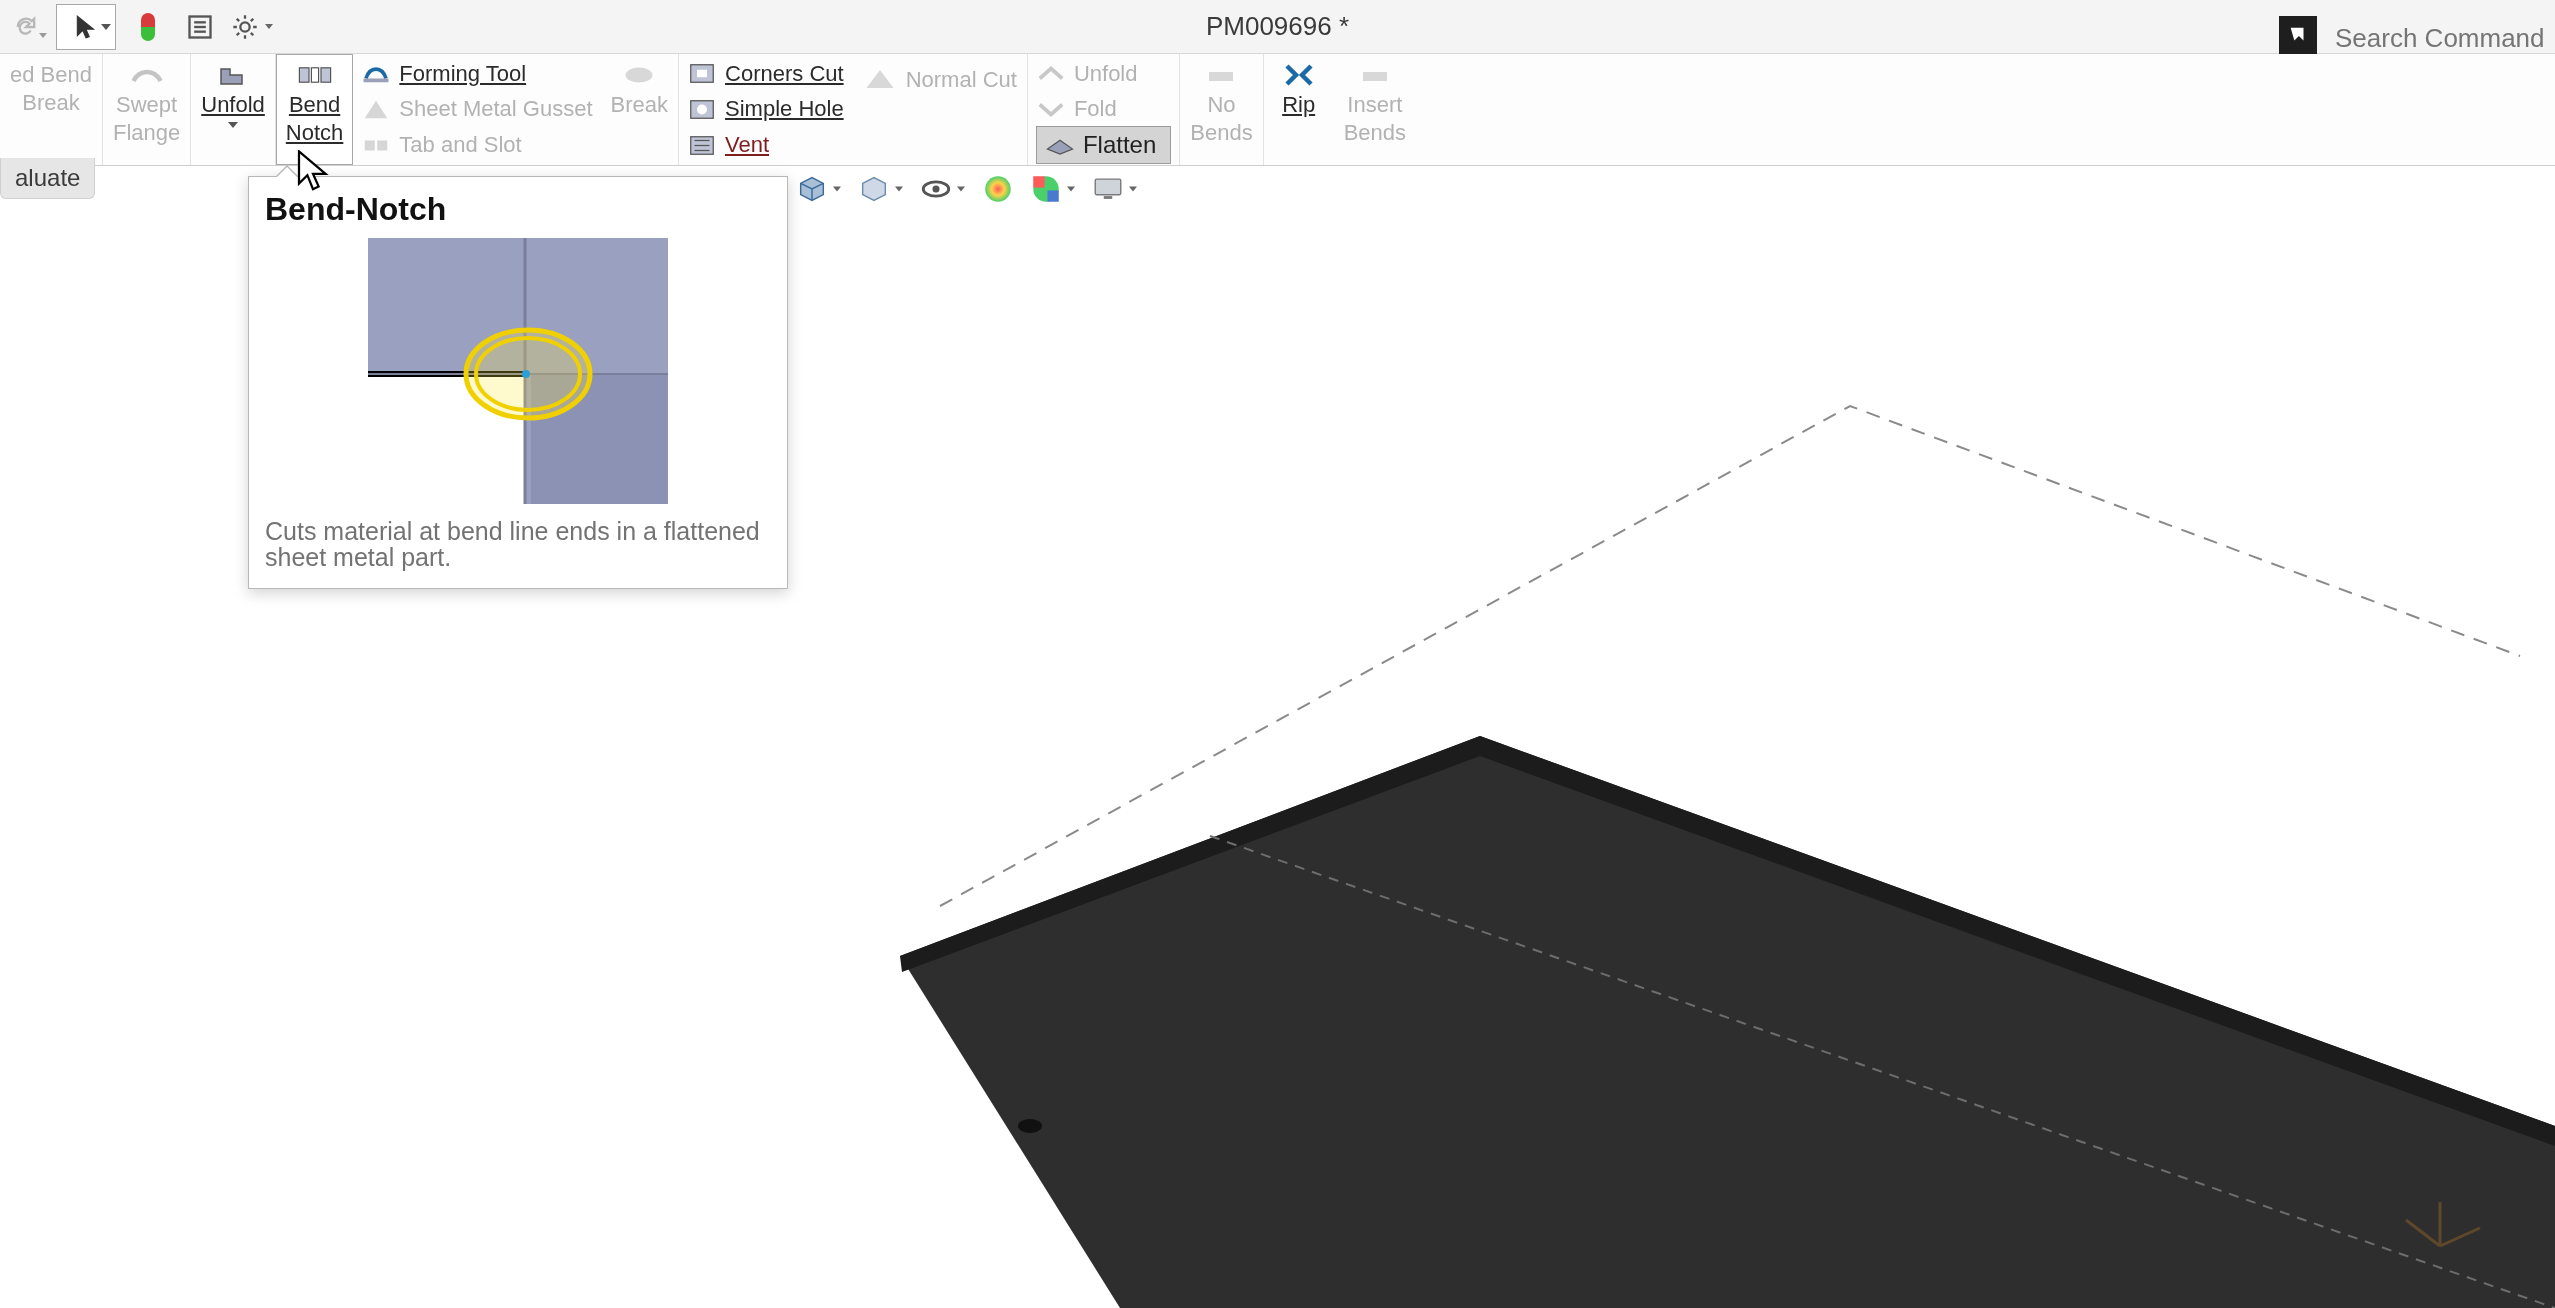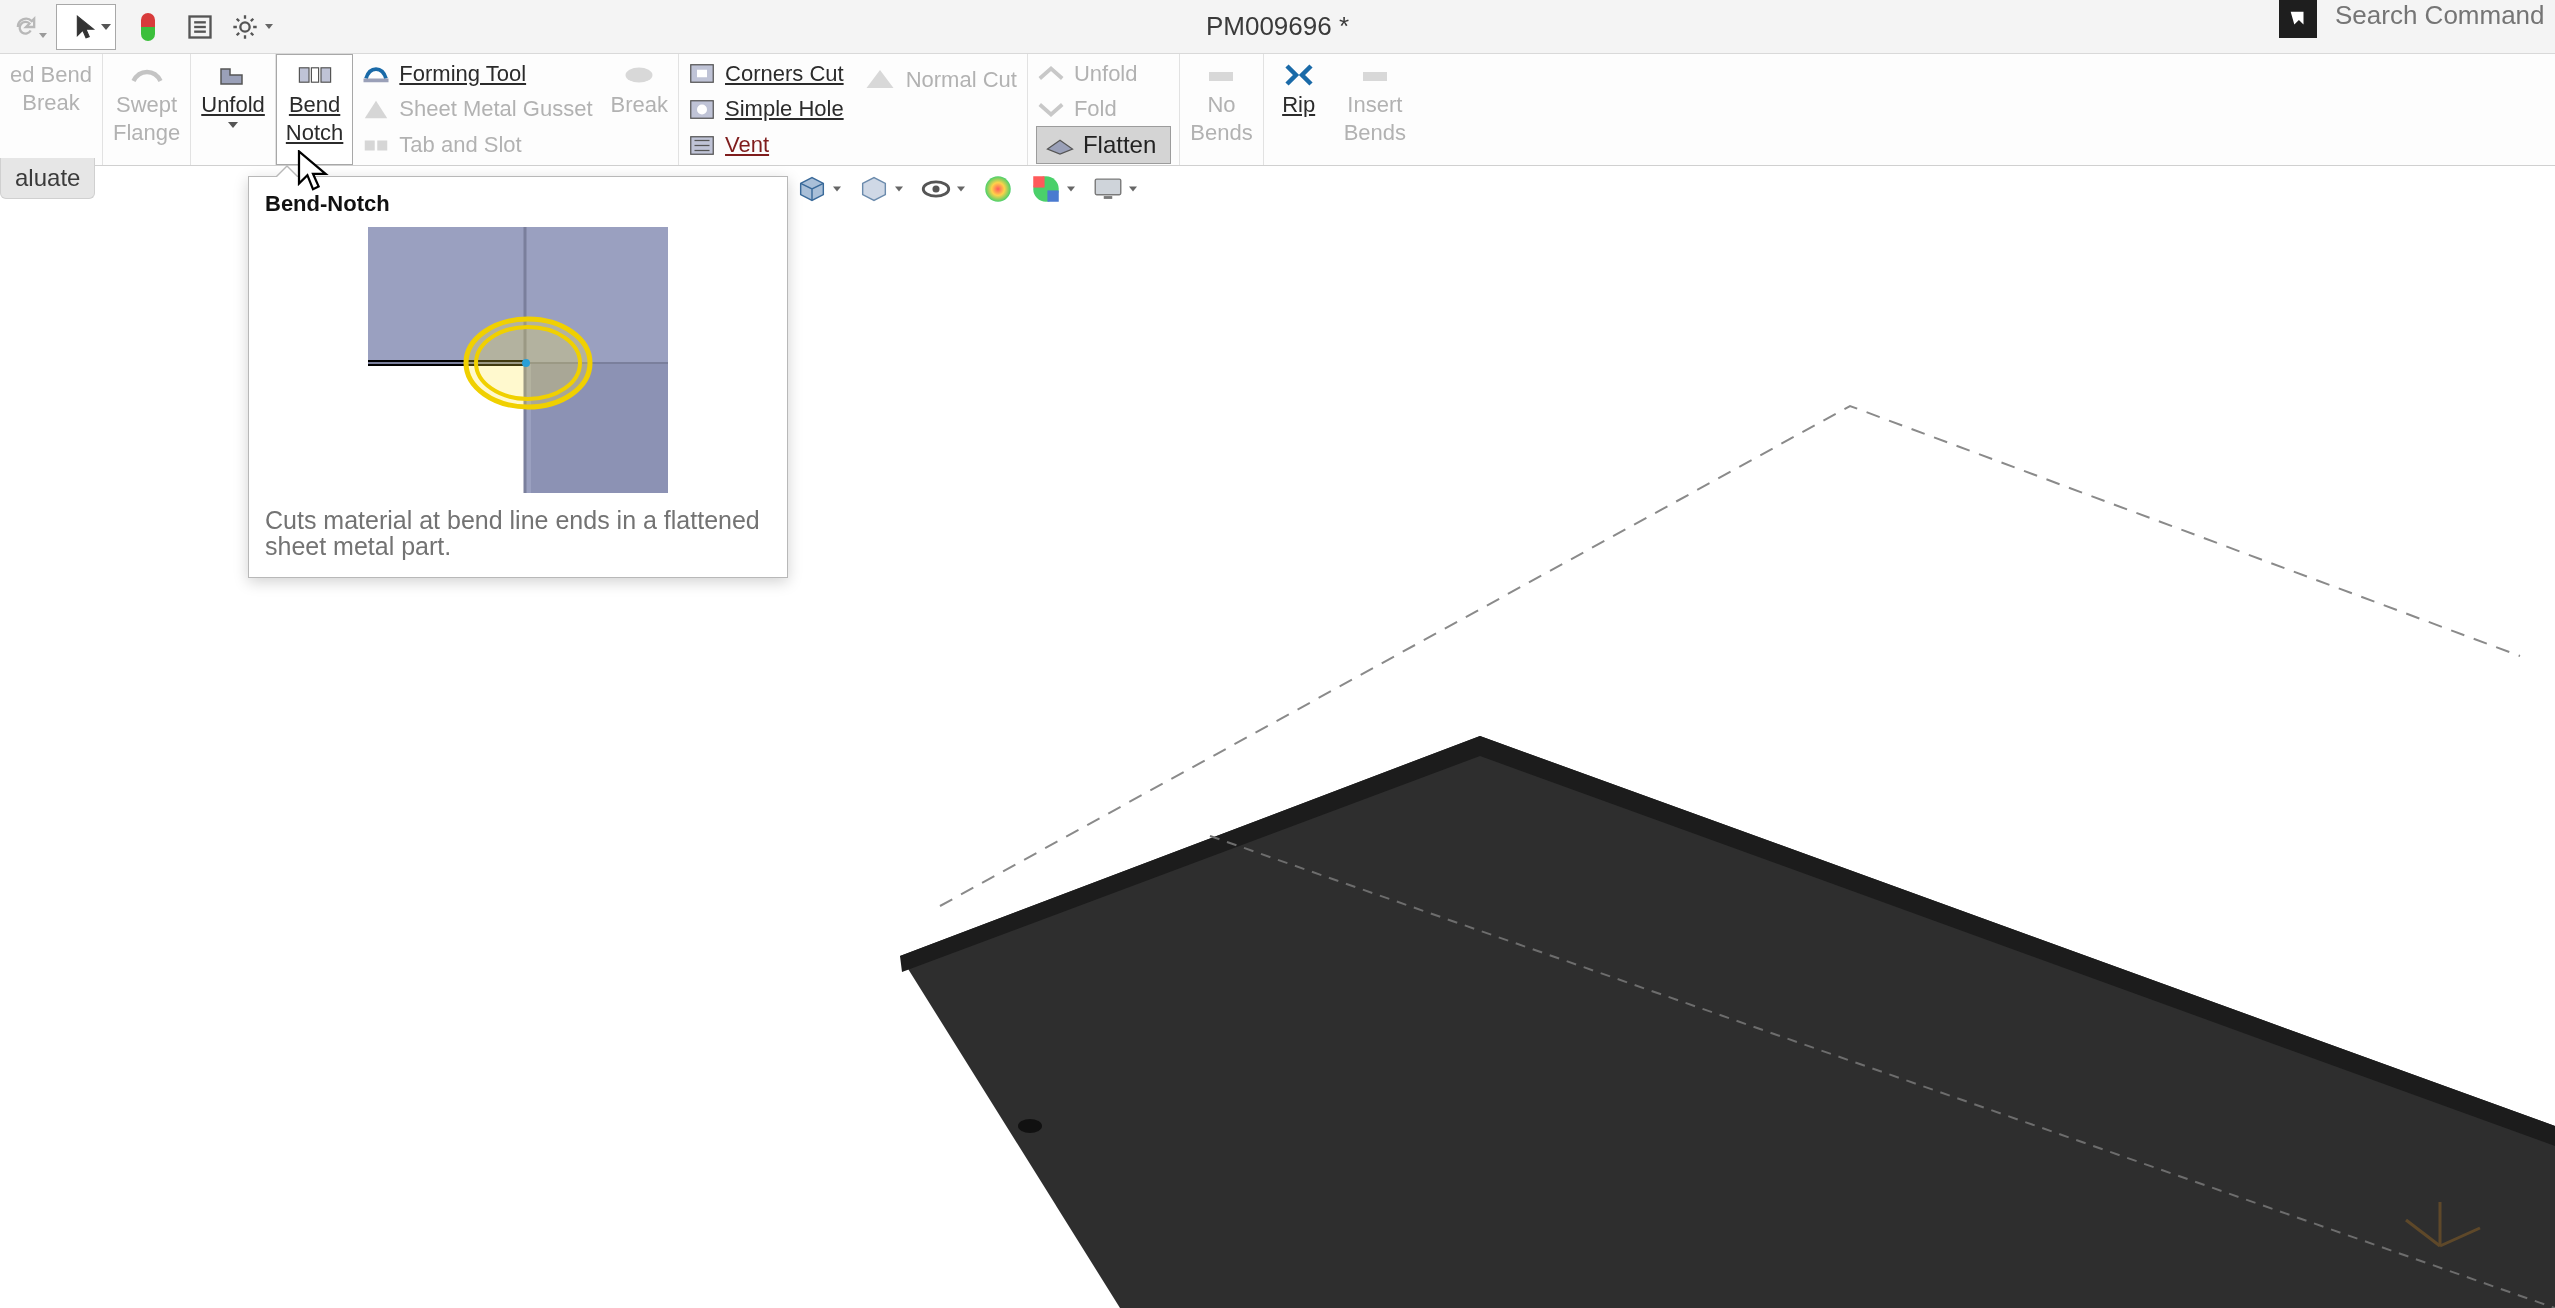--- a/index.html
+++ b/index.html
@@ -35,21 +35,21 @@
     position: absolute; right: 4px; top: 50%; transform: translateY(-50%);
     width: 0; height: 0; border-left: 5px solid transparent; border-right: 5px solid transparent; border-top: 6px solid #555;
   }
   .traffic-dot { width: 14px; height: 28px; border-radius: 7px; margin: 0 10px; }
   .title-center {
     position: absolute; left: 50%; transform: translateX(-50%);
     font-size: 26px; color: #3a3a3a;
   }
   .search-box {
     position: absolute; right: 0; top: 0; height: 54px;
-    display: flex; align-items: flex-start; gap: 8px;
+    display: flex; align-items: flex-end; gap: 8px;
   }
   .search-icon {
     width: 38px; height: 38px; background: #1e1e1e; color: #fff;
     display: flex; align-items: center; justify-content: center;
     font-size: 22px; font-weight: bold;
     margin-right: 10px;
   }
   .search-input {
     border: none; background: transparent; font-size: 26px; color: #7a7a7a;
     width: 220px; outline: none;
@@ -148,21 +148,21 @@
   }
   .tooltip::after {
     content: "";
     position: absolute;
     top: -10px; left: 28px;
     width: 0; height: 0;
     border-left: 10px solid transparent;
     border-right: 10px solid transparent;
     border-bottom: 10px solid #ffffff;
   }
-  .tt-title { font-size: 22px; font-weight: 700; color: #111; margin-bottom: 10px; }
+  .tt-title { font-size: 32px; font-weight: 700; color: #111; margin-bottom: 10px; }
   .tt-fig {
     width: 300px; height: 266px; margin: 0 auto 14px auto;
     position: relative; background: #fff;
   }
   .tt-desc { font-size: 25px; color: #737373; line-height: 26px; }
 
   
   .viewport { position: absolute; top: 166px; left: 0; right: 0; bottom: 0; background:#ffffff; z-index: -1; }
   .viewport svg { width: 100%; height: 100%; }
 

